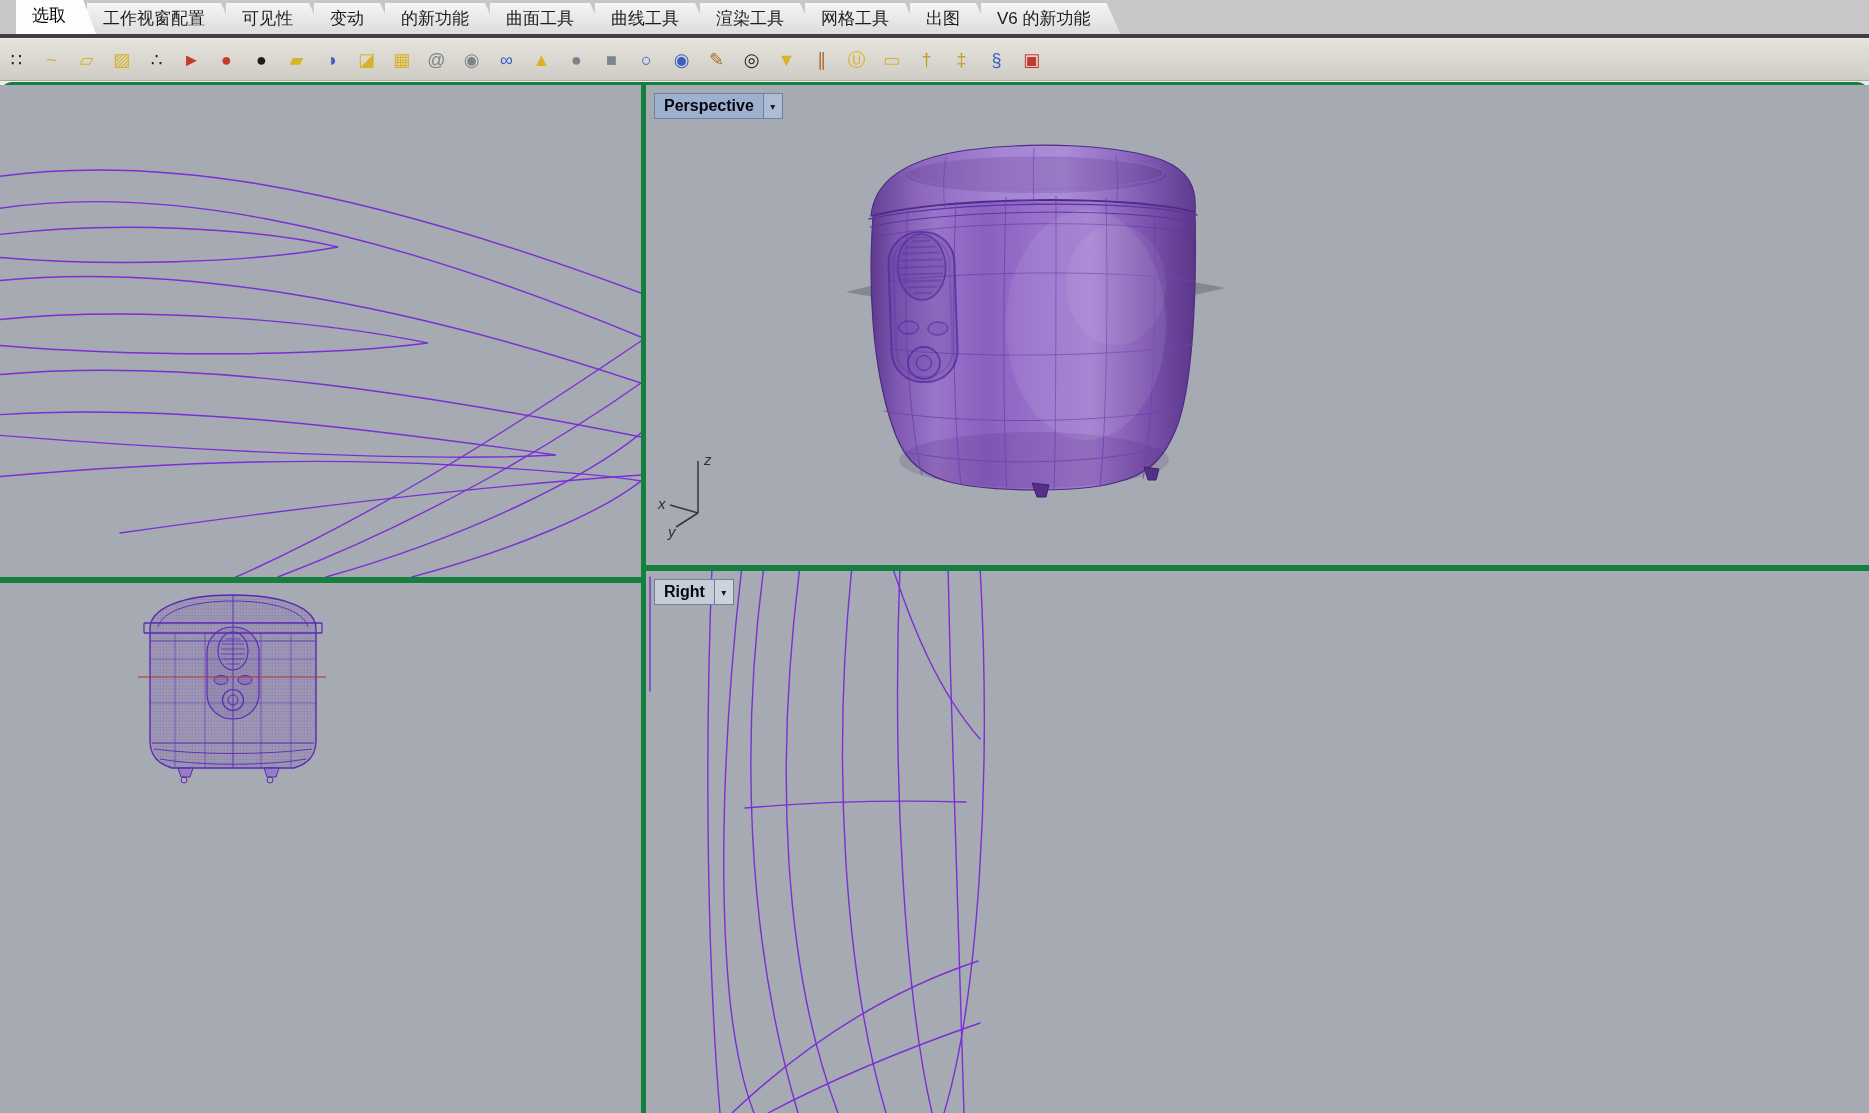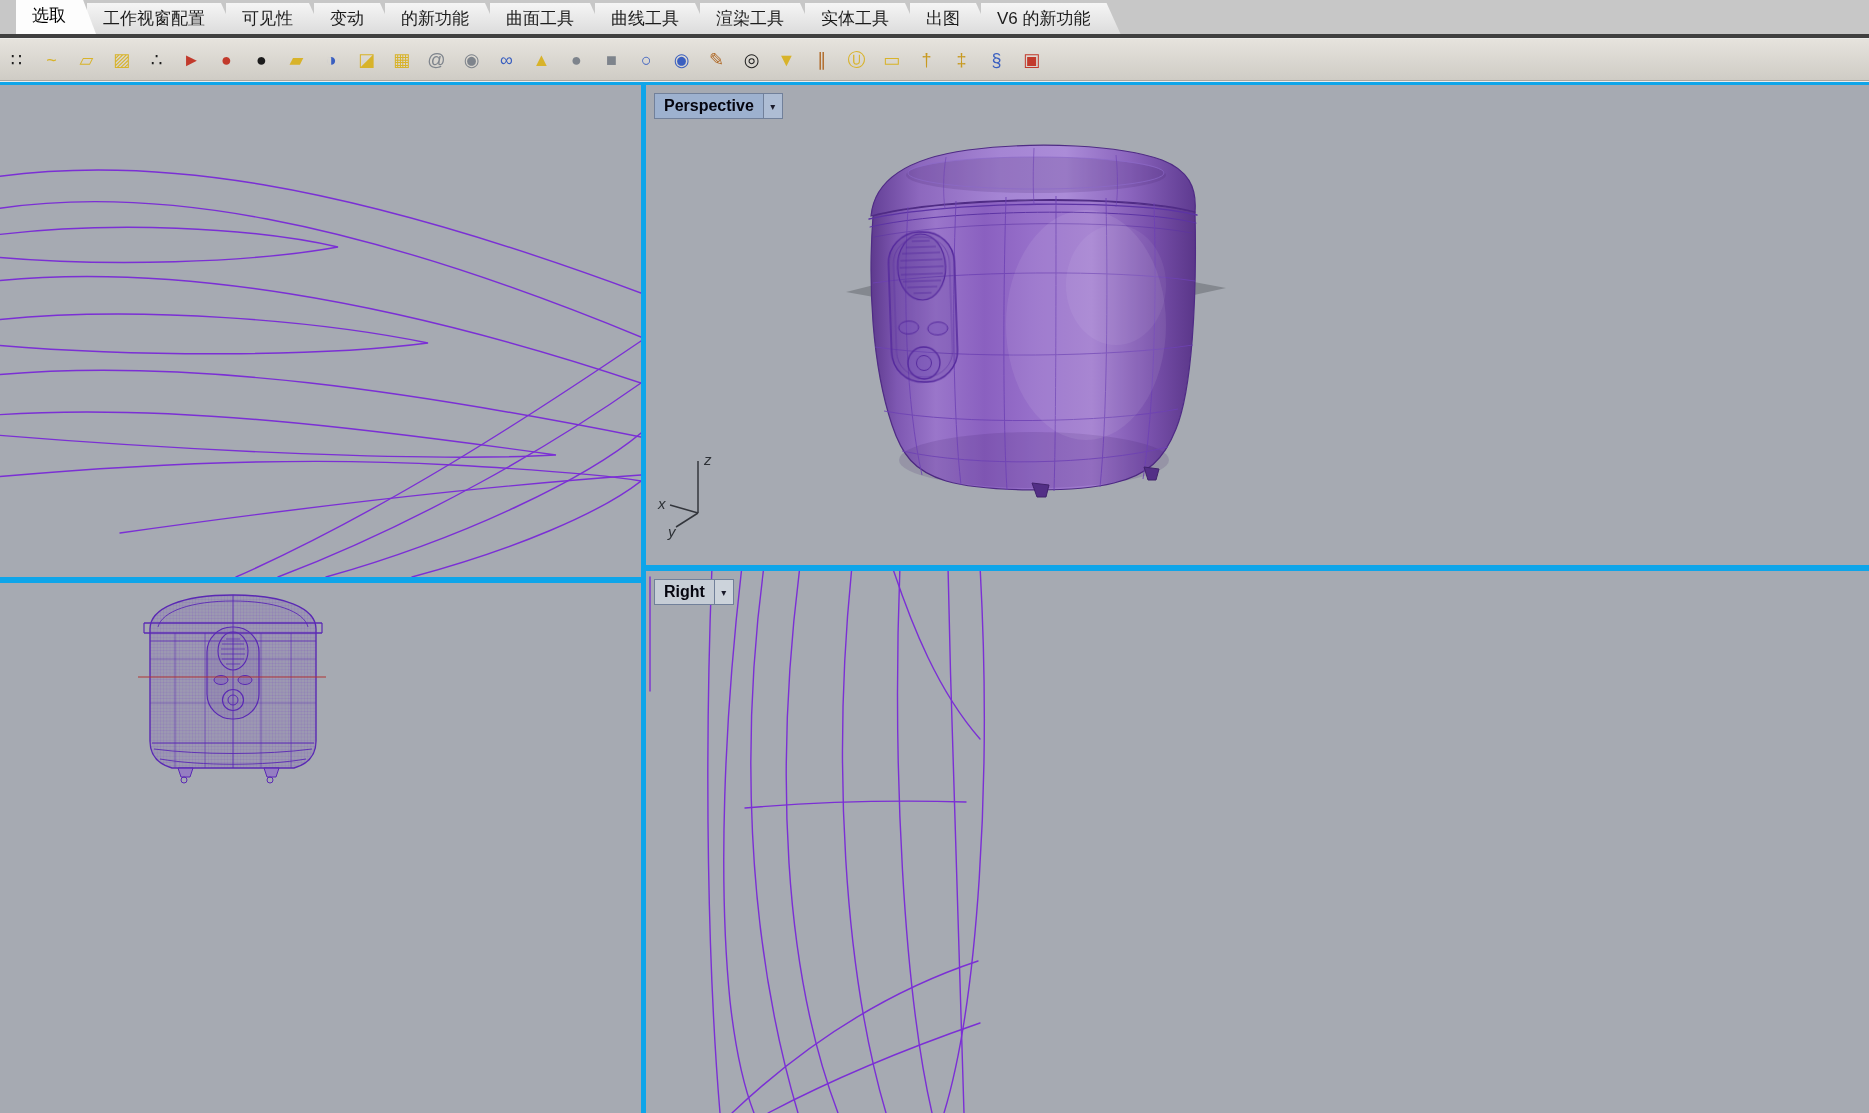--- a/index.html
+++ b/index.html
@@ -19,21 +19,21 @@
   
   .toolbar{position:absolute;top:39px;left:0;right:0;height:42px;
            background:linear-gradient(#e6e3dd,#cfccc5);border-bottom:1px solid #a9a6a0;
            display:flex;align-items:center;gap:10px;padding:0 4px;box-sizing:border-box;}
   .tbi{width:25px;height:25px;display:flex;align-items:center;justify-content:center;
        font-size:18px;line-height:1;cursor:pointer;border-radius:3px;}
   .cK{color:#1c1c1c}.cY{color:#d8b32a}.cR{color:#c23a2c}.cB{color:#3a5fc0}
   .cG{color:#7e848c}.cBr{color:#b06a28}.cGd{color:#c89a20}
 
   
-  .workspace{position:absolute;top:82px;left:0;right:0;bottom:0;background:#0ea5e9;}
+  .workspace{position:absolute;top:82px;left:0;right:0;bottom:0;background:#15803d;border-radius:12px;}
   .vp{position:absolute;background:#a6aab2;overflow:hidden;cursor:crosshair;}
   #vp-top   {left:0;    top:3px;   width:641px; height:492px;}
   #vp-persp {left:646px; top:3px;   width:1223px;height:480px;}
   #vp-front {left:0;    top:501px; width:641px; height:530px;}
   #vp-right {left:646px; top:489px; width:1223px;height:542px;}
   .vp svg{display:block;width:100%;height:100%;}
 
   .vp-label-row{position:absolute;top:8px;left:8px;display:flex;align-items:stretch;z-index:3;}
   .vp-label{font-weight:bold;font-size:16px;color:#05050f;padding:3px 9px;
             background:#9db1cf;border:1px solid #71809a;cursor:pointer;}
@@ -50,21 +50,21 @@
 
   <div class="tabbar">
     <div class="tab active">选取</div>
     <div class="tab">工作视窗配置</div>
     <div class="tab">可见性</div>
     <div class="tab">变动</div>
     <div class="tab">的新功能</div>
     <div class="tab">曲面工具</div>
     <div class="tab">曲线工具</div>
     <div class="tab">渲染工具</div>
-    <div class="tab">实体工具</div>
+    <div class="tab">网格工具</div>
     <div class="tab">出图</div>
     <div class="tab">V6 的新功能</div>
   </div>
 
   <div class="toolbar">
     <span class="tbi cK">∷</span>
     <span class="tbi cY">~</span>
     <span class="tbi cY">▱</span>
     <span class="tbi cY">▨</span>
     <span class="tbi cK">∴</span>

